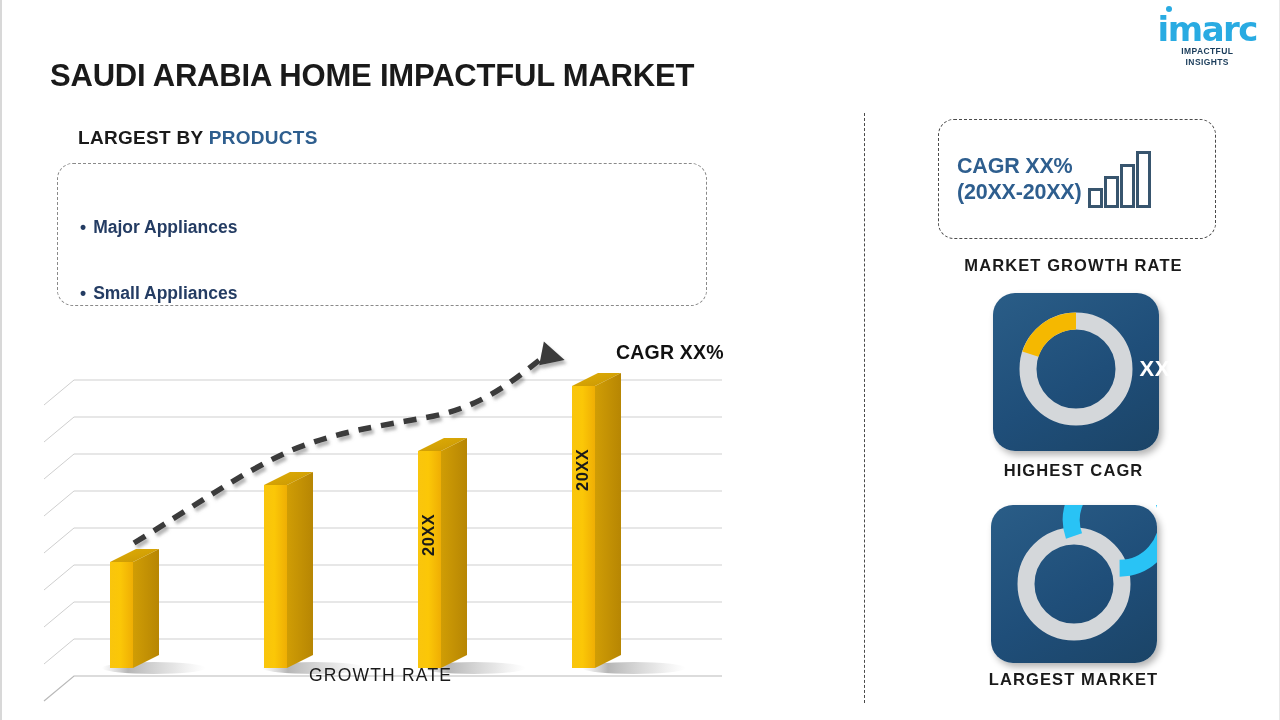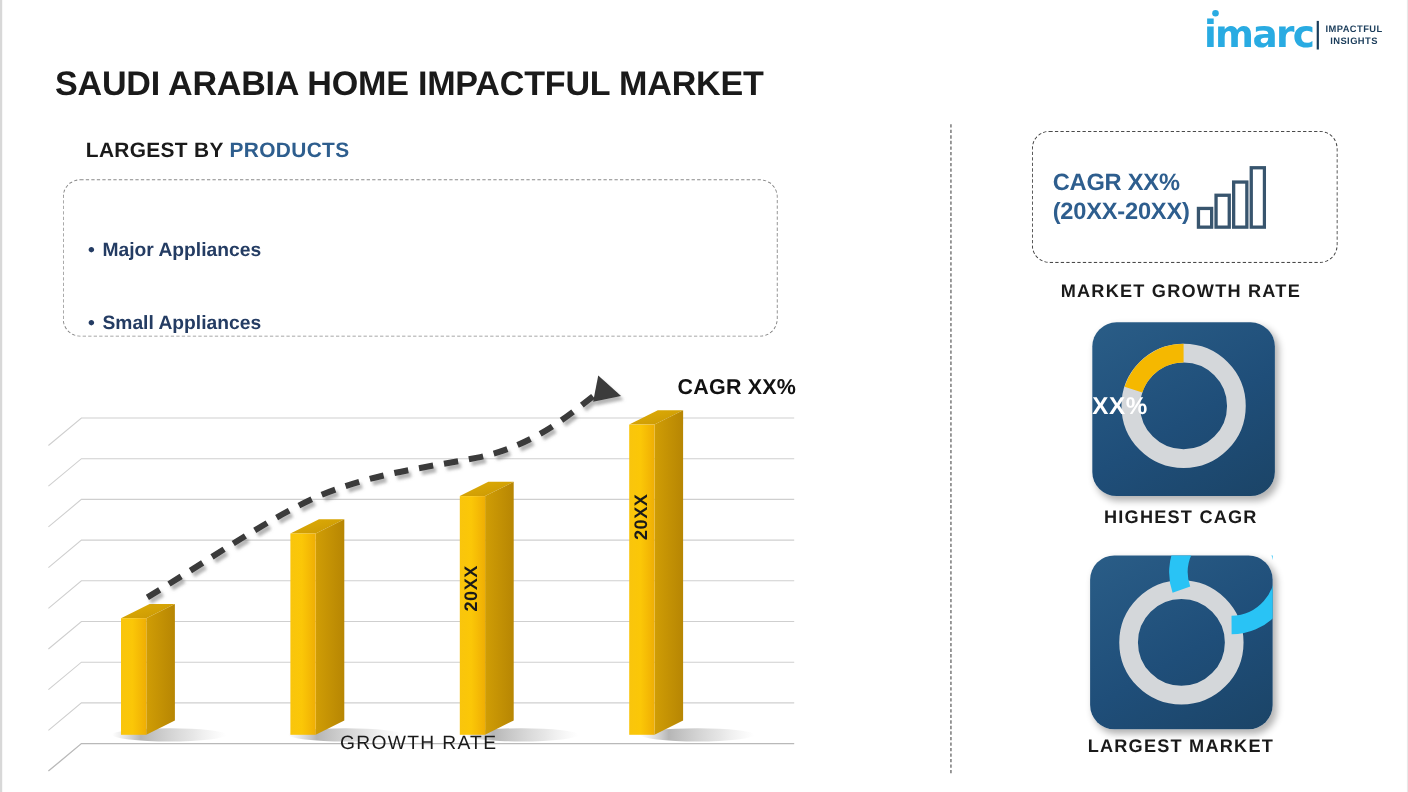--- a/index.html
+++ b/index.html
@@ -19,20 +19,21 @@
     border-right: 1px solid #e8e8e8;
   }
 
   
   #logo {
     position: absolute;
     right: 22px; top: 12px;
     display: flex;
     align-items: center;
     height: 40px;
+    flex-direction: column;
   }
   #logo-word {
     font-family: "DejaVu Sans", sans-serif;
     font-size: 34px;
     font-weight: bold;
     letter-spacing: -1.5px;
     color: #29ABE2;
     line-height: 1;
     position: relative;
   }
@@ -189,27 +190,28 @@
     border-radius: 22px;
     background: linear-gradient(150deg, #2a5d87 0%, #1f4e79 55%, #1b4467 100%);
     box-shadow: 3px 4px 7px rgba(0,0,0,0.30);
   }
   #tile-cagr   { left: 991px; top: 293px; }
   #tile-market { left: 989px; top: 505px; }
   .tile svg { position: absolute; left: 0; top: 0; }
   .donut-label {
     position: absolute;
     width: 100%;
-    text-align: left;
+    text-align: right;
     top: 50%;
     transform: translateY(-50%);
     color: #ffffff;
     font-weight: bold;
     font-size: 22px;
     letter-spacing: 0.5px;
+    margin-left: 31px;
   }
 </style>
 </head>
 <body>
 
 <div id="slide">
 
   <div id="logo">
     <div id="logo-word">
       <span id="logo-dot"></span>

